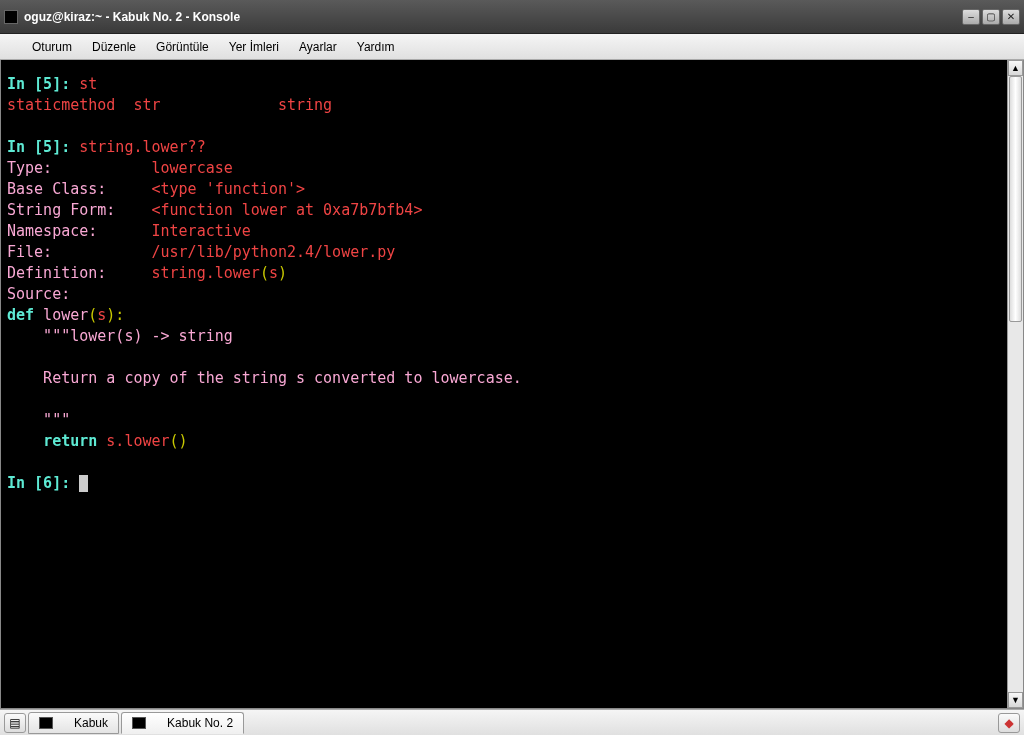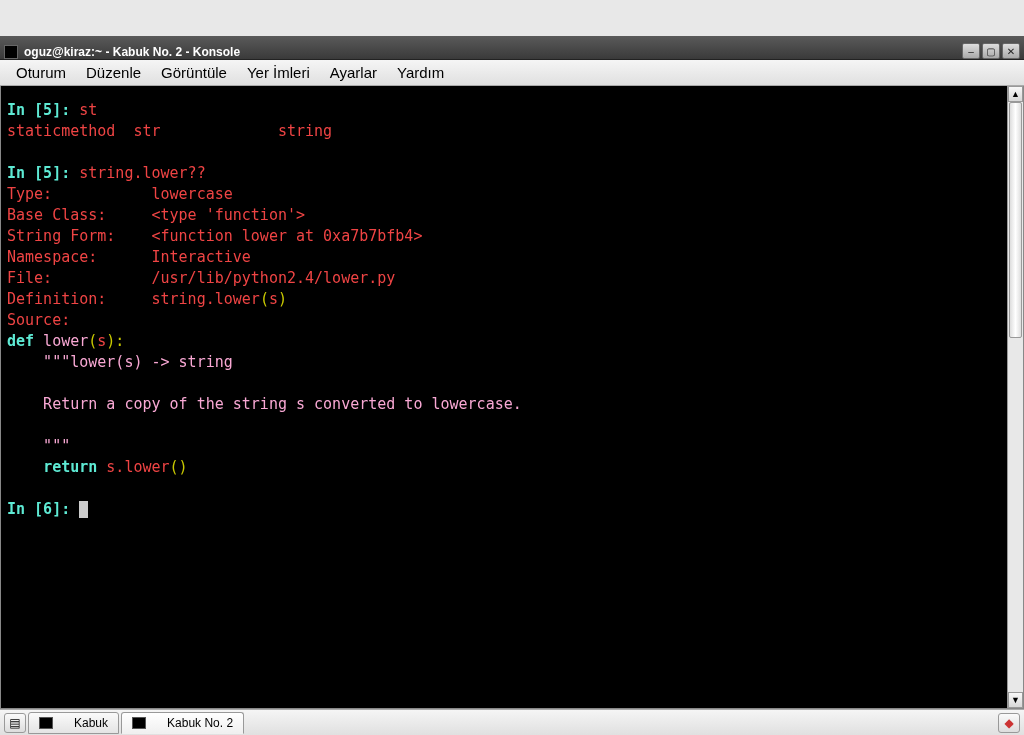--- a/index.html
+++ b/index.html
@@ -6,29 +6,28 @@
 body {
   font-family: sans-serif;
   background: #e8e8e8;
   width: 1024px;
   height: 735px;
   overflow: hidden;
   display: flex;
   flex-direction: column;
 }
 .titlebar {
-  height: 24px;
+  height: 34px;
   background: linear-gradient(to bottom, #5a5a5a 0%, #3a3a3a 100%);
   display: flex;
-  align-items: flex-end;
+  align-items: center;
   padding: 0 4px;
   color: #fff;
   font-size: 12px;
   border-bottom: 1px solid #222;
-  margin-top: 36px;
 }
 .titlebar-icon {
   width: 14px; height: 14px;
   background: #000;
   margin-right: 6px;
   border: 1px solid #666;
 }
 .titlebar-text { flex: 1; font-weight: bold; }
 .win-controls { display: flex; gap: 2px; }
 .win-btn {
@@ -40,22 +39,22 @@
   font-size: 10px;
   color: #222;
   cursor: pointer;
 }
 .menubar {
   height: 26px;
   background: linear-gradient(to bottom, #f5f5f5, #e0e0e0);
   border-bottom: 1px solid #aaa;
   display: flex;
   align-items: center;
-  padding: 0 6px;
-  font-size: 15px;
+  padding: 0 22px;
+  font-size: 12px;
   gap: 0;
 }
 .menu-item {
   padding: 4px 10px;
   cursor: pointer;
 }
 .terminal-wrap {
   flex: 1;
   display: flex;
   background: #000;
@@ -133,21 +132,21 @@
 }
 .tab-icon {
   width: 14px; height: 12px;
   background: #000;
   border: 1px solid #555;
 }
 .sb-spacer { flex:1; }
 
 .g { color: #5eead4; font-weight: bold; }
 .w { color: #ef4444; }
-.r { color: #ef4444; text-align: center; }
+.r { color: #f9a8d4; text-align: center; }
 .y { color: #c8c800; }
 .bl { color: #f9a8d4; }
 .cursor {
   display:inline-block;
   width: 9px; height: 17px;
   background: #cccccc;
   vertical-align: text-bottom;
 }
 </style>
 </head>

